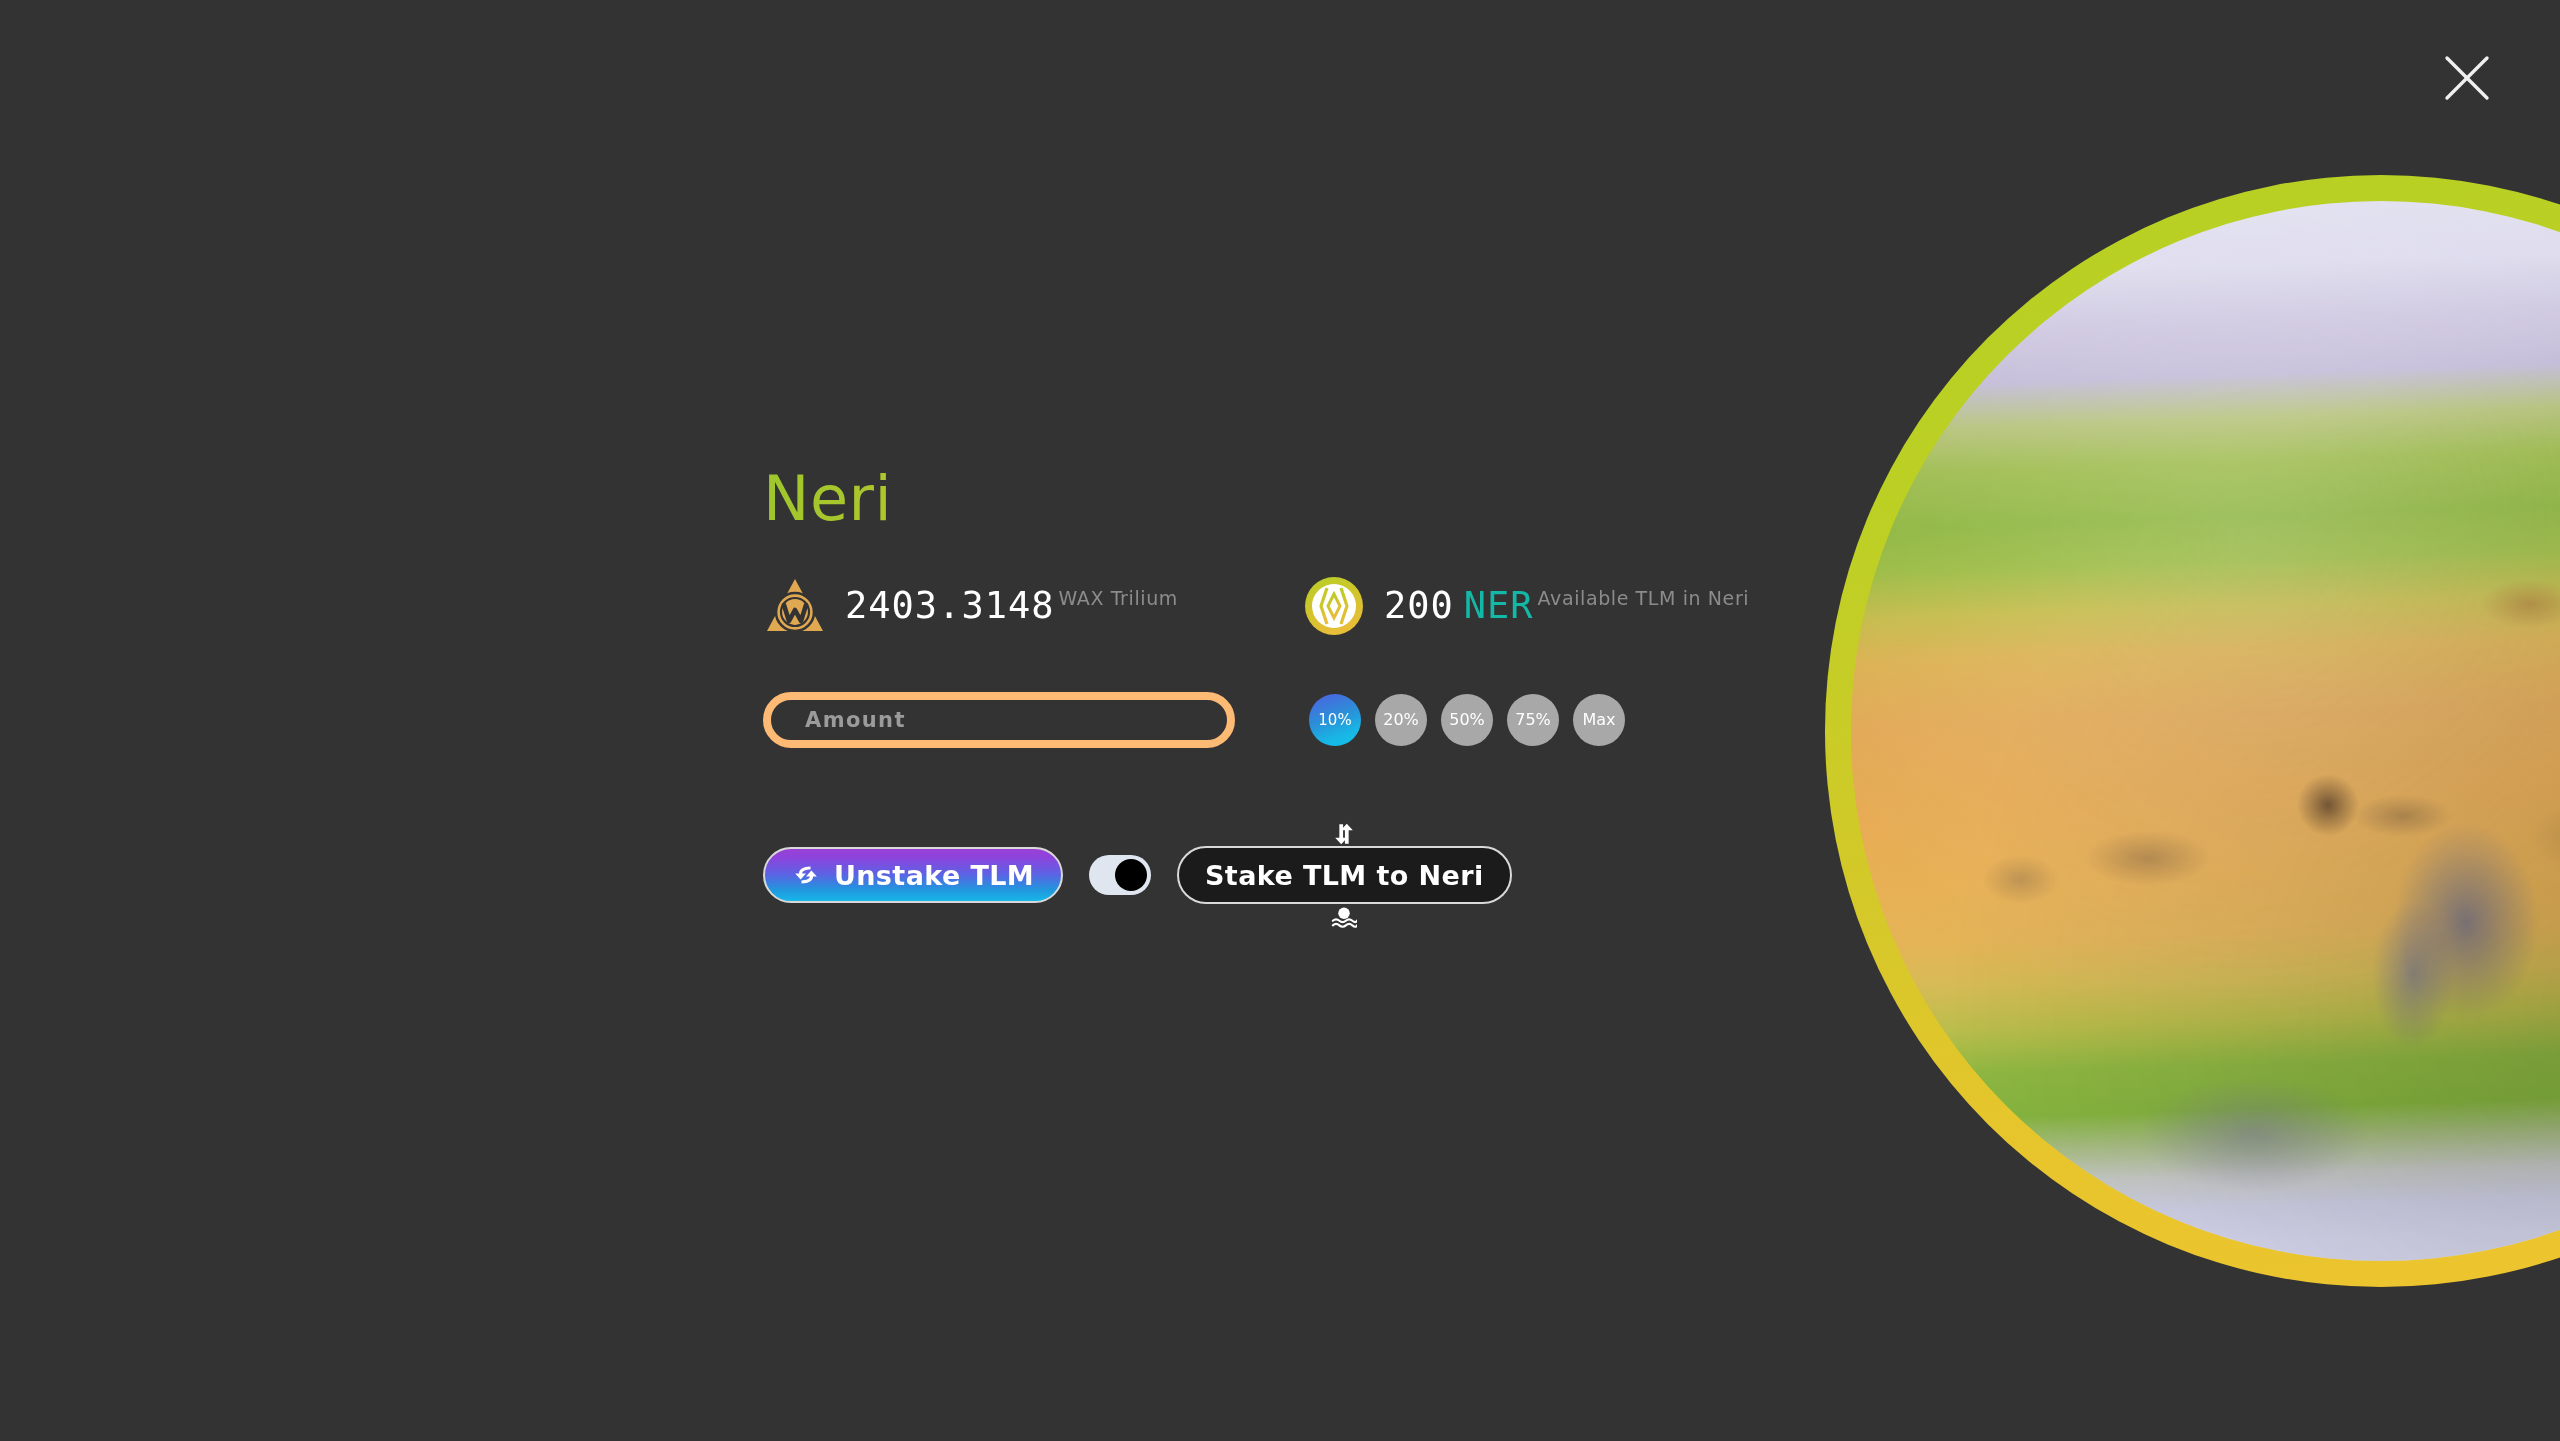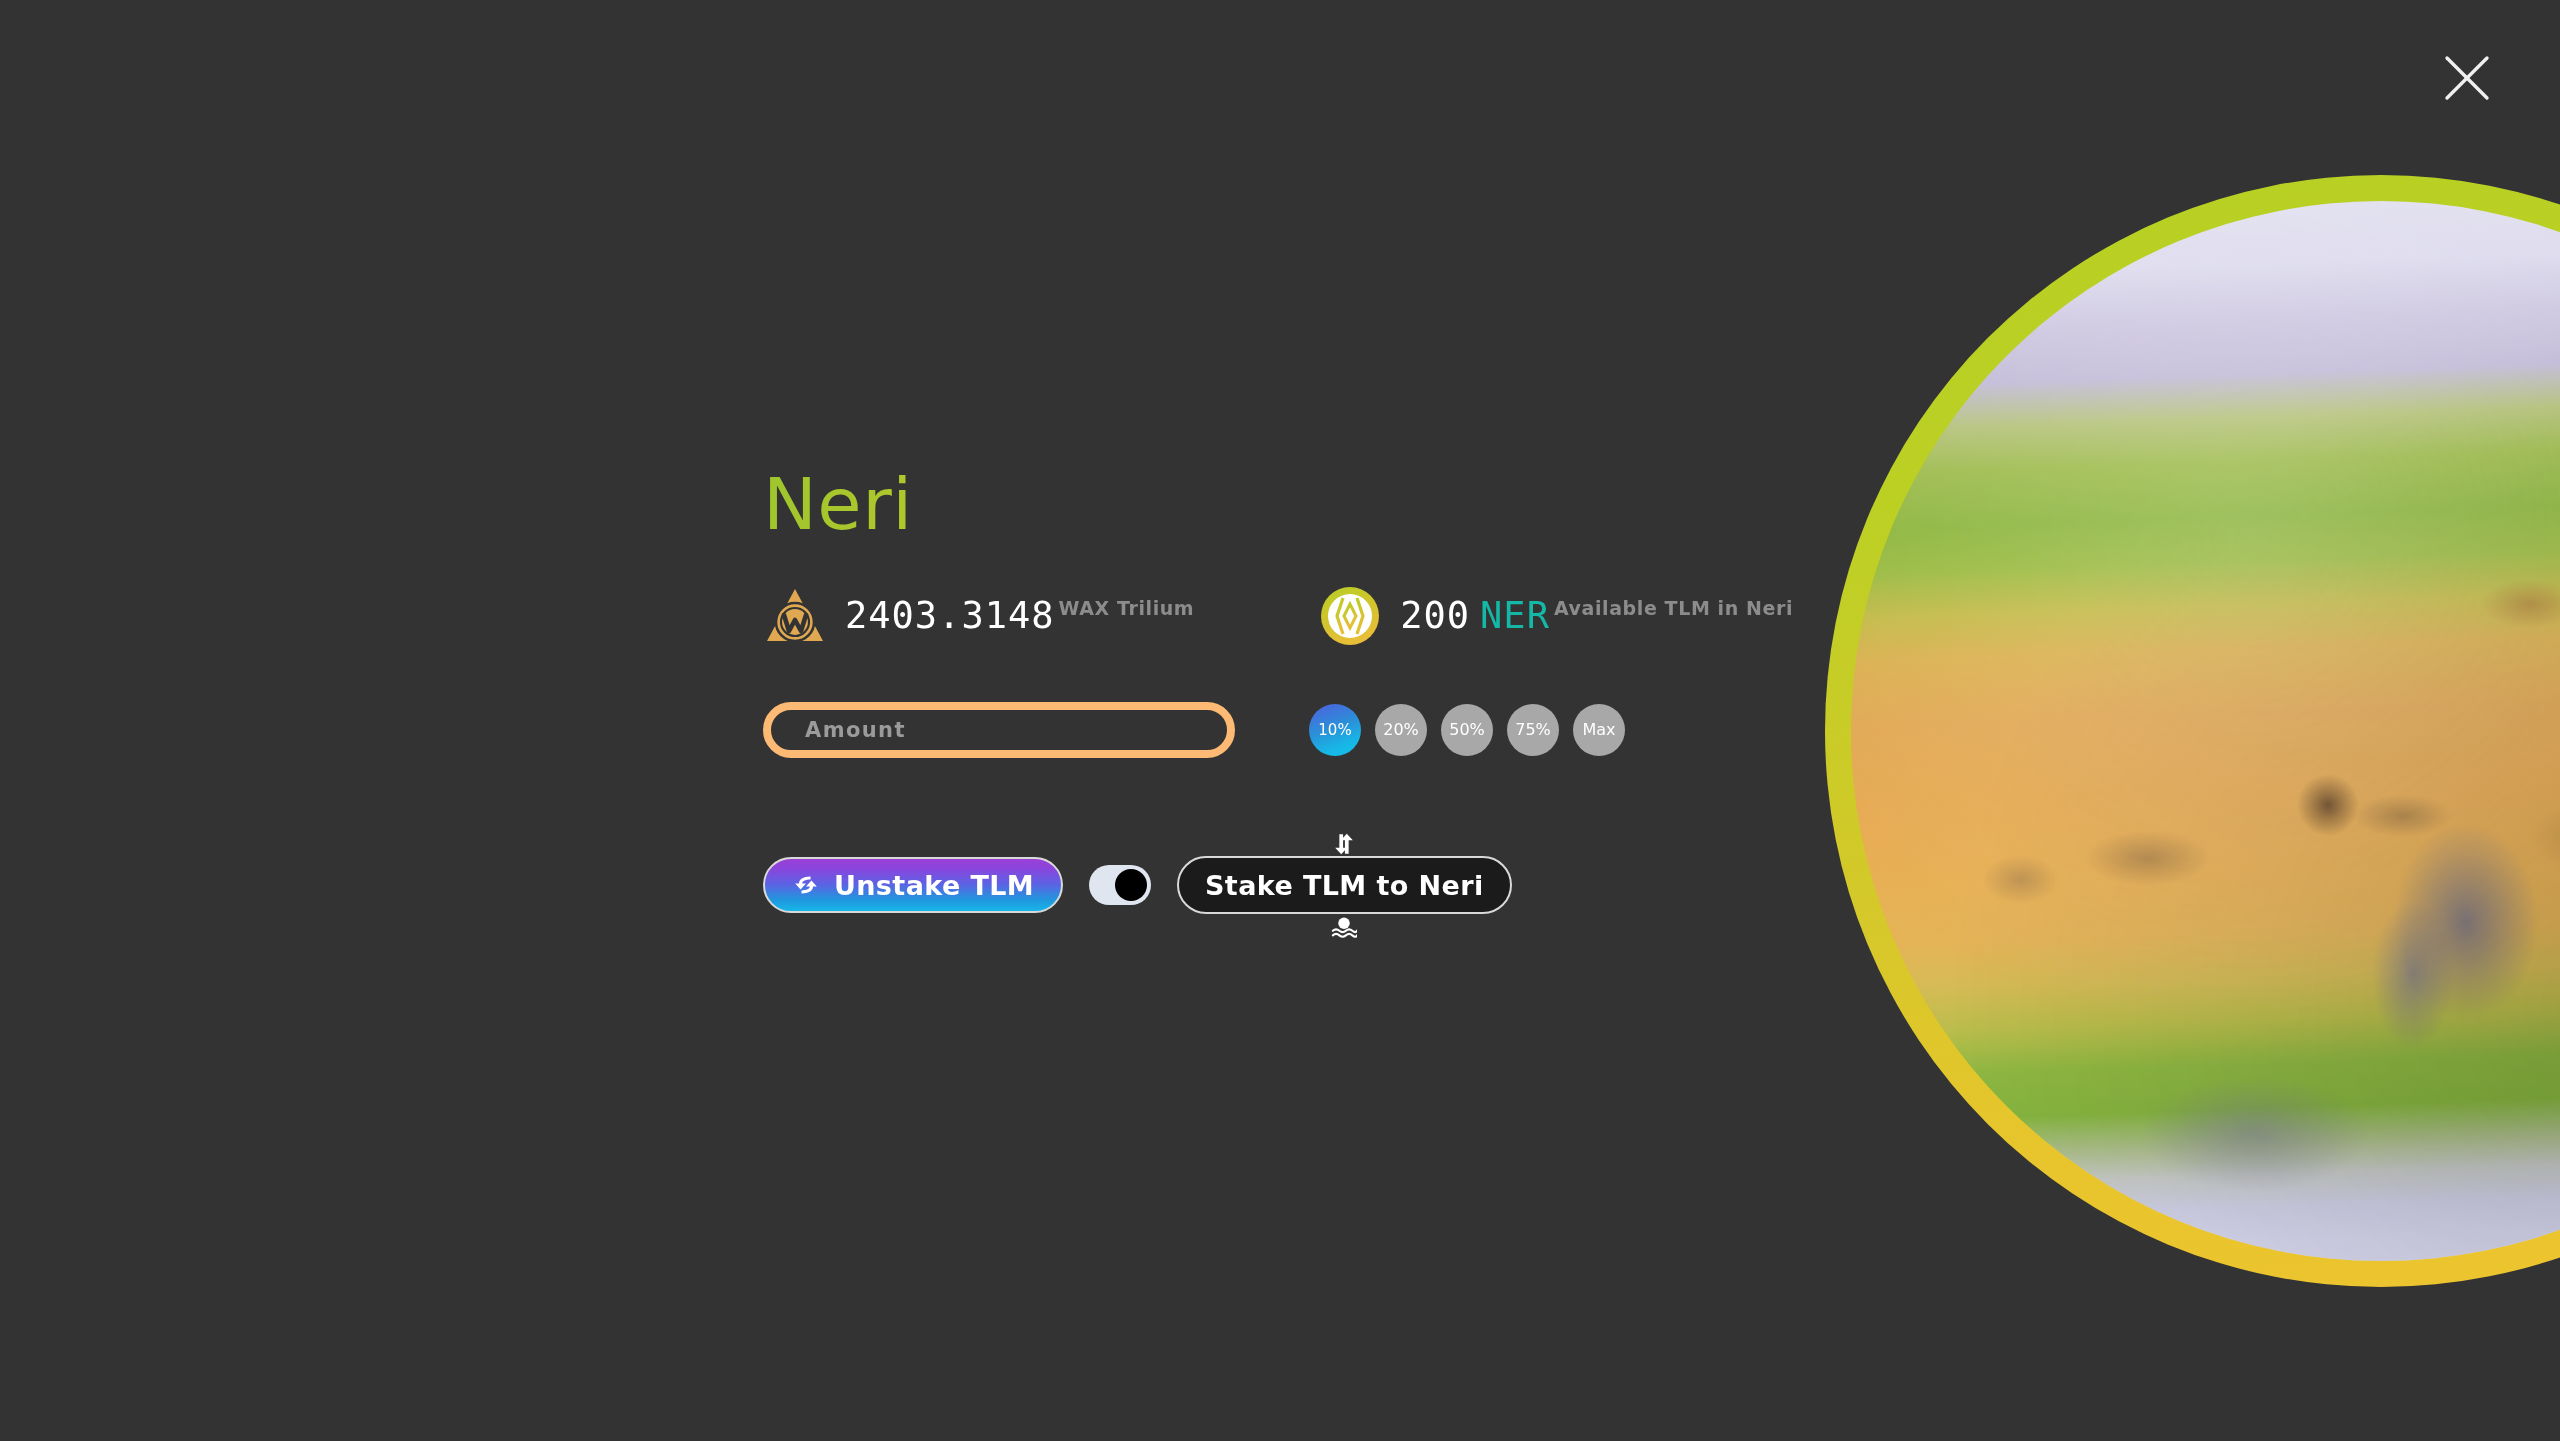--- a/index.html
+++ b/index.html
@@ -111,21 +111,21 @@
   
   .content {
     position: absolute;
     left: 763px;
     top: 468px;
     z-index: 20;
   }
 
   .page-title {
     font-family: "DejaVu Sans", sans-serif;
-    font-size: 72px;
+    font-size: 62px;
     font-weight: 400;
     letter-spacing: 0.5px;
     line-height: 1;
     background: linear-gradient(100deg, #9ec62d 0%, #bfc82c 28%, #dcc635 55%, #ecb93f 82%, #f0b544 100%);
     -webkit-background-clip: text;
     background-clip: text;
     color: transparent;
     -webkit-text-fill-color: transparent;
     margin-bottom: 44px;
     text-decoration: underline;
@@ -156,21 +156,21 @@
     font-weight: 400;
     letter-spacing: 1px;
     color: #ffffff;
     line-height: 1.05;
     white-space: nowrap;
   }
   .balance-amount .unit { color: #14b8a6; margin-left: 10px; }
   .balance-label {
     font-family: "DejaVu Sans", sans-serif;
     font-size: 19px;
-    font-weight: bold;
+    font-weight: normal;
     letter-spacing: 0.6px;
     color: #8c8c8c;
     white-space: nowrap;
   }
 
   
   .amount-row {
     display: flex;
     align-items: center;
     gap: 74px;

